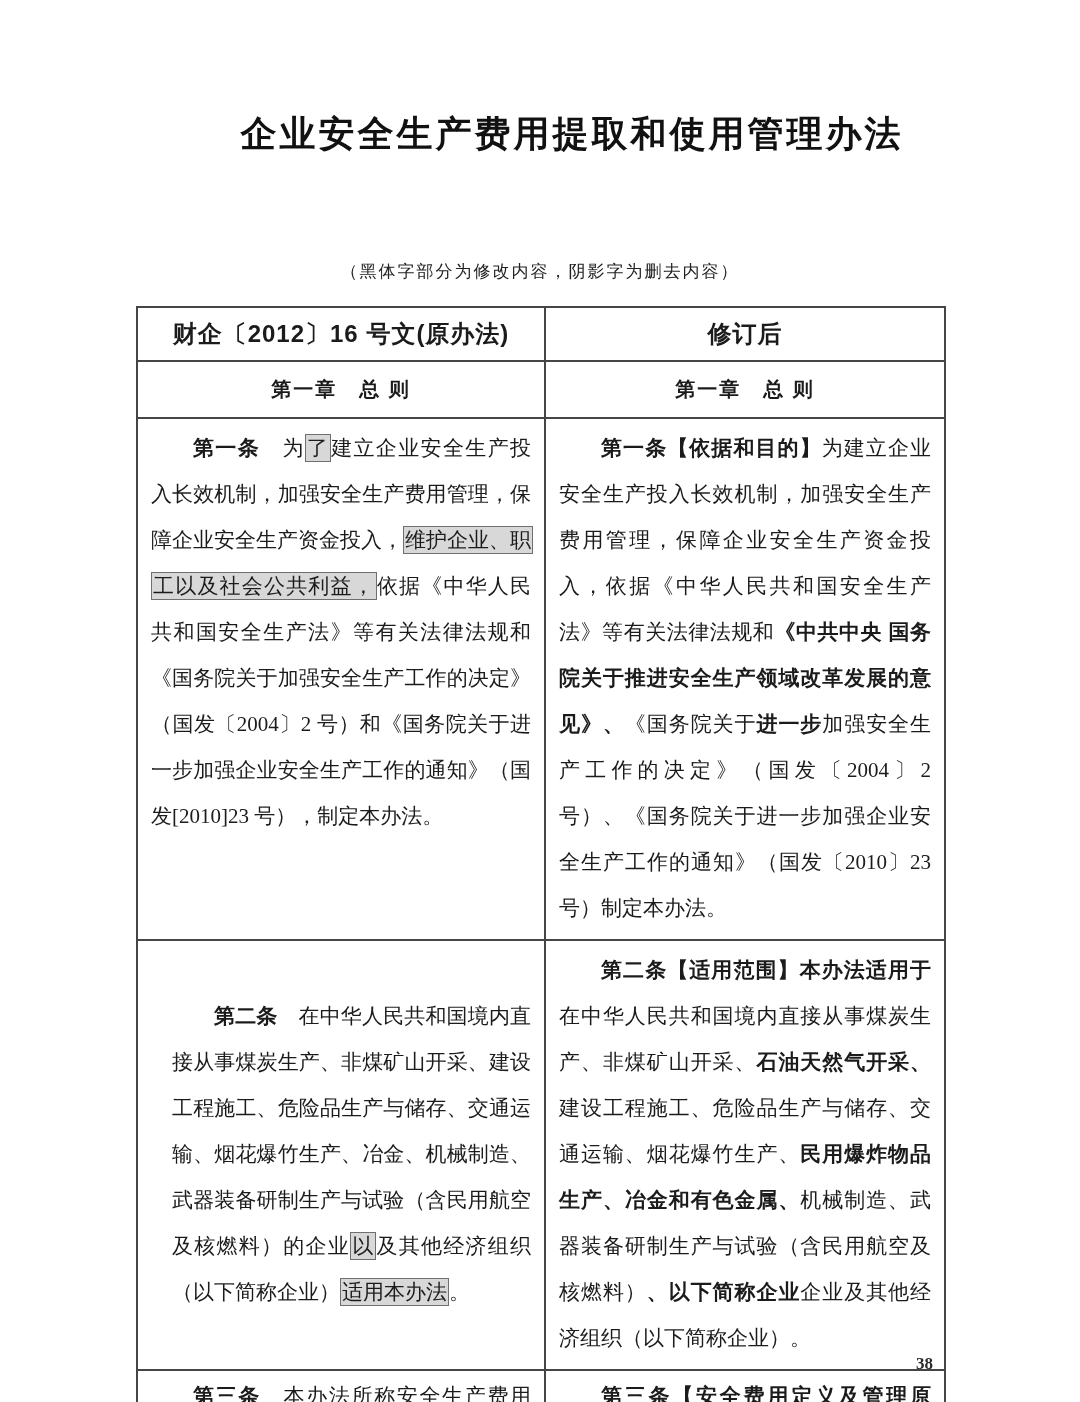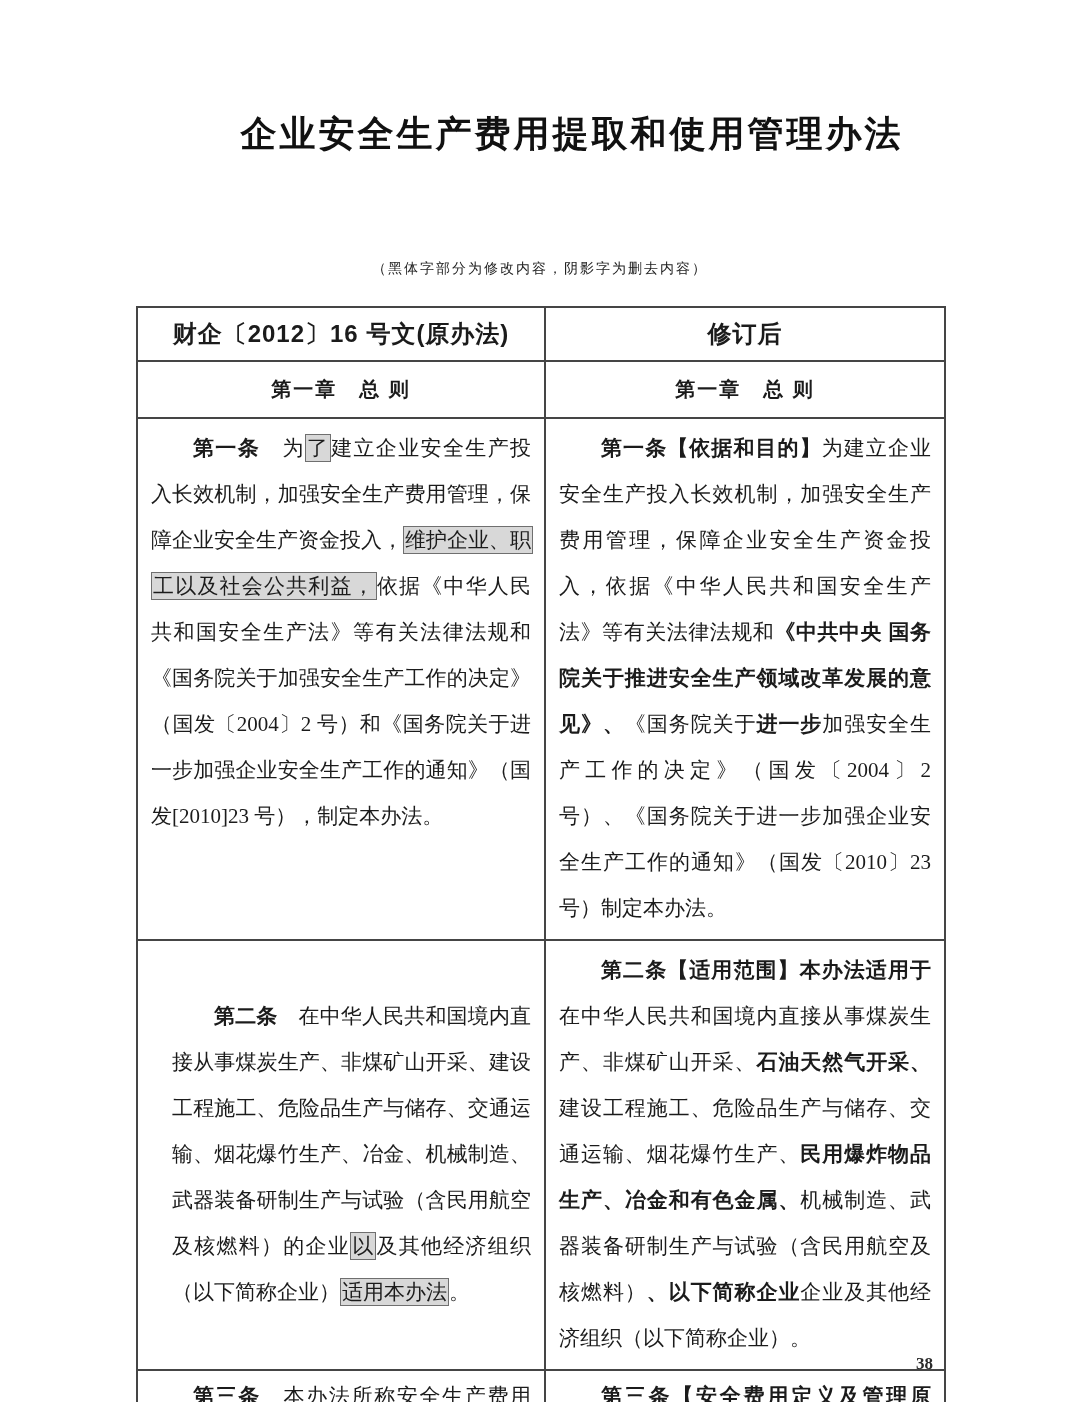--- a/index.html
+++ b/index.html
@@ -9,21 +9,21 @@
     font-family:"Liberation Serif","DejaVu Serif",serif;
   }
   
   .doc-title{
     position:absolute;top:96px;left:0;width:100%;
     text-align:center;font-weight:700;font-size:36px;line-height:76px;
     letter-spacing:3px;color:#111;margin-left:32px;
   }
   .doc-note{
     position:absolute;top:260px;left:0;width:100%;
-    text-align:center;font-size:14px;letter-spacing:2px;color:#222;
+    text-align:center;font-size:17px;letter-spacing:2px;color:#222;
   }
   
   .cmp-table{
     position:absolute;left:136px;top:306px;width:810px;
     border-collapse:collapse;table-layout:fixed;
   }
   .cmp-table td{
     border:2px solid #454545;vertical-align:top;padding:0;
   }
   .col-l{width:50.5%;}

